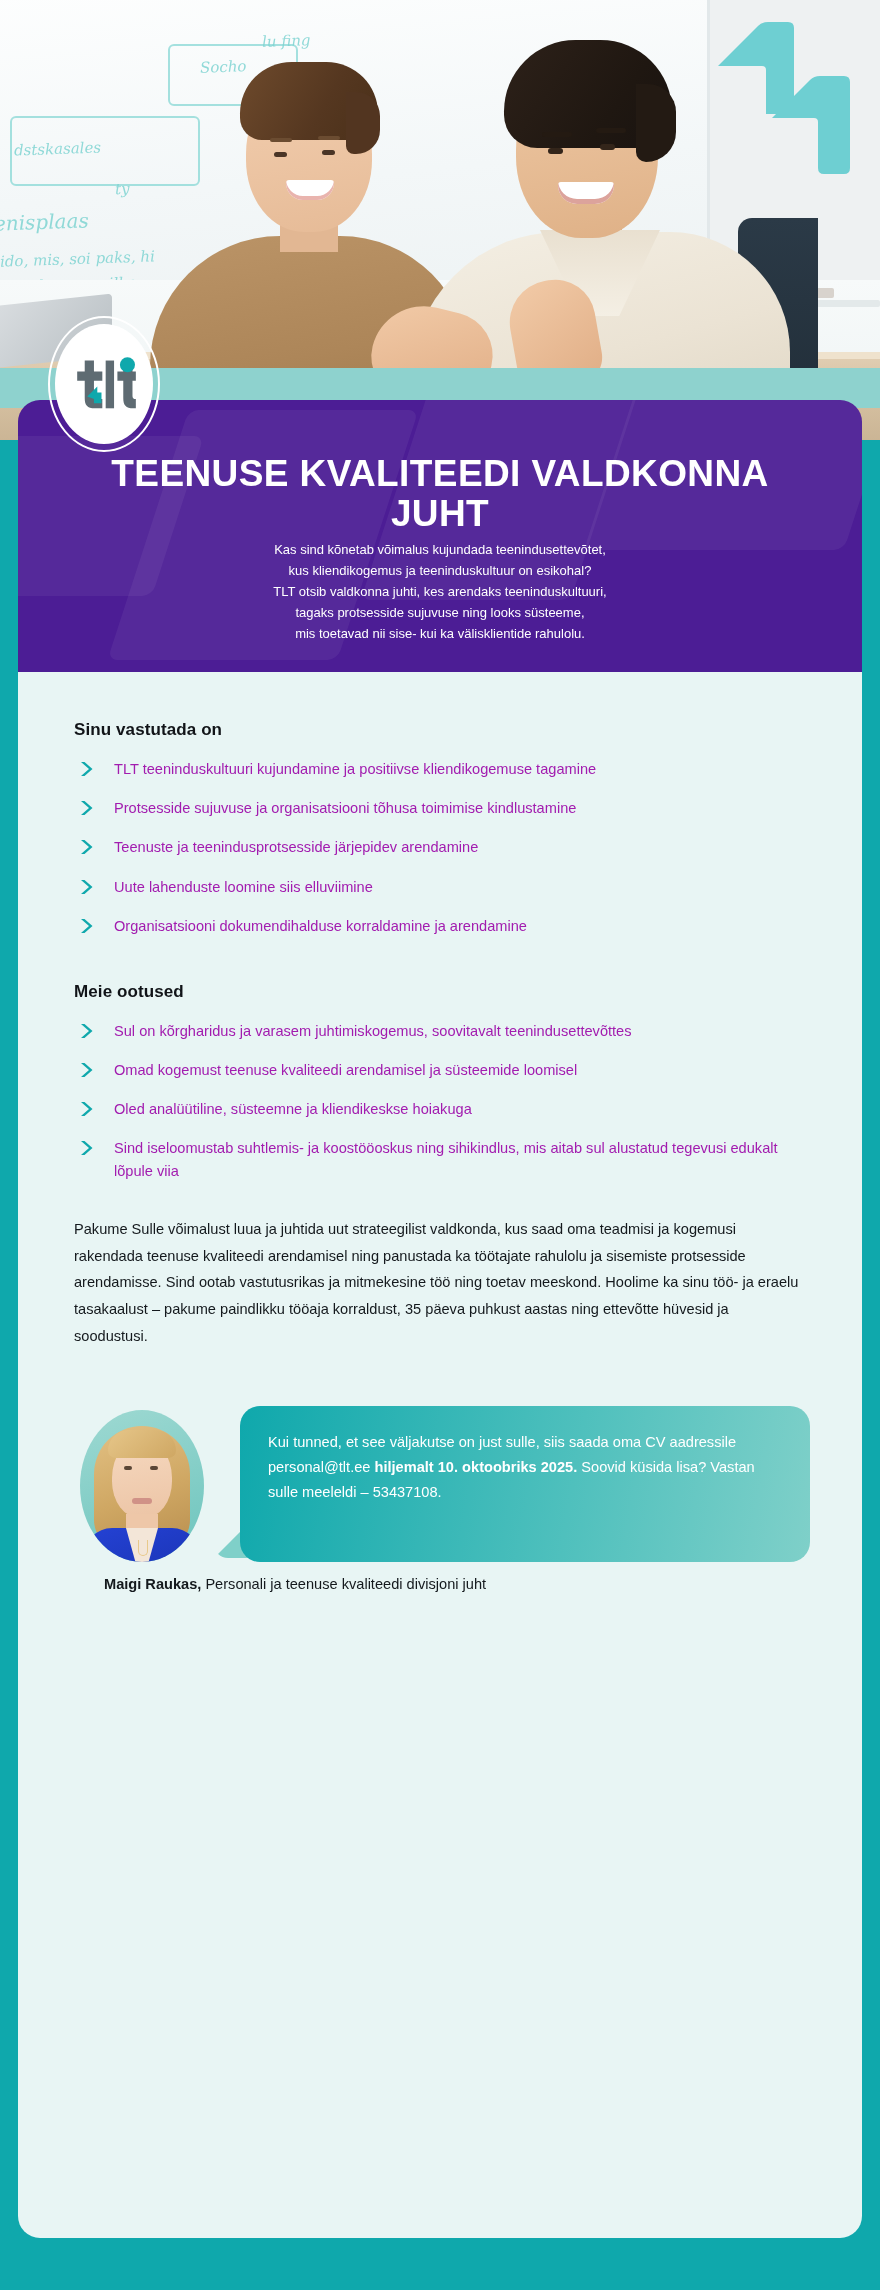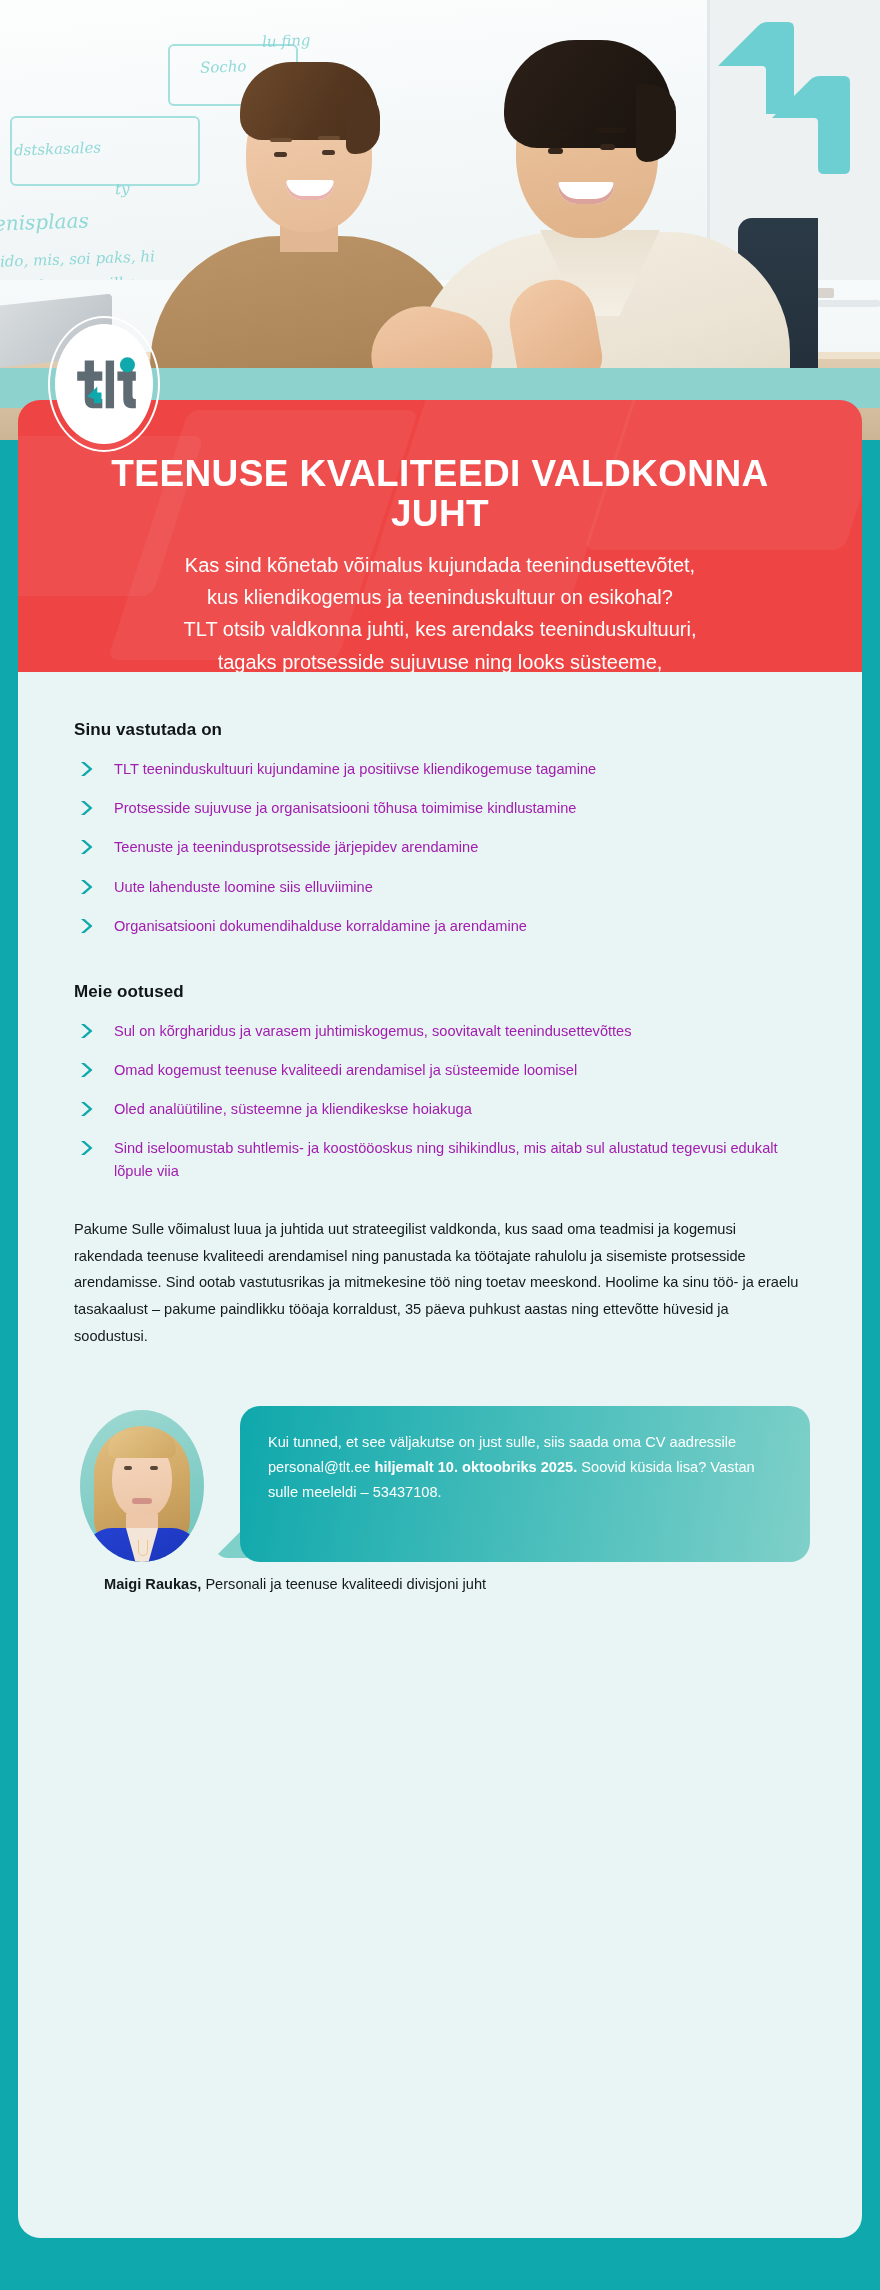--- a/index.html
+++ b/index.html
@@ -90,27 +90,27 @@
   
   .brandmark{position:absolute;right:26px;top:10px;width:140px;height:176px;}
 
   
   .logo-badge{position:absolute;left:48px;top:316px;width:112px;height:136px;z-index:30;}
   .logo-ring{position:absolute;inset:0;border:2px solid #ffffff;border-radius:50%;}
   .logo-disc{position:absolute;left:7px;top:8px;width:98px;height:120px;background:#ffffff;border-radius:50%;
       display:flex;align-items:center;justify-content:center;}
 
   
-  .banner{position:absolute;left:18px;top:400px;width:844px;height:272px;background:#ef4444;
+  .banner{position:absolute;left:18px;top:400px;width:844px;height:272px;background:#4c1d95;
       border-radius:22px 22px 0 0;overflow:hidden;z-index:20;}
   .bn-shape{position:absolute;background:#ffffff;opacity:.055;border-radius:10px;}
   .banner-inner{position:relative;z-index:3;padding:54px 70px 0;text-align:center;color:#fff;}
   .job-title{font-size:37px;line-height:1.09;font-weight:bold;letter-spacing:.4px;
       text-transform:uppercase;}
-  .job-intro{margin-top:14px;font-size:20px;line-height:1.62;font-weight:500;}
+  .job-intro{margin-top:4px;font-size:13px;line-height:1.62;font-weight:500;}
 
   
   .pre-band{position:absolute;left:0;top:368px;width:880px;height:40px;background:#8ed2ce;z-index:15;}
 
   
   .panel{position:absolute;left:18px;top:672px;width:844px;height:1566px;
       background:#E8F5F4;border-radius:0 0 22px 22px;z-index:20;padding:48px 56px 0;}
 
   .sec-title{font-size:17px;font-weight:bold;color:#111418;letter-spacing:.1px;}
   .bullets{list-style:none;margin:18px 0 0;}

